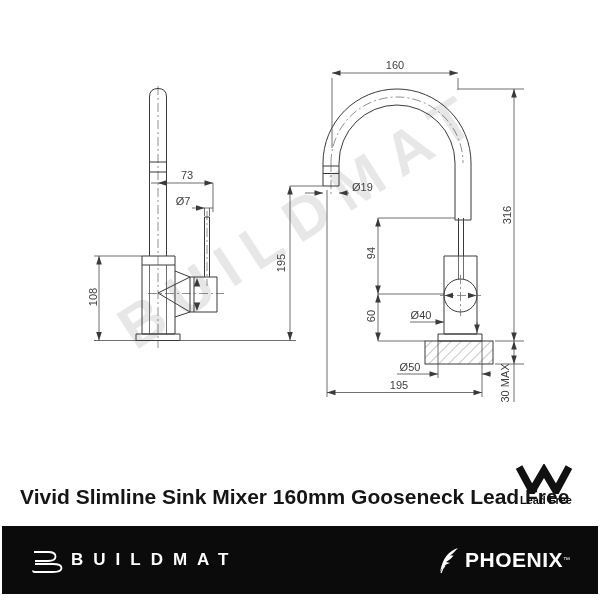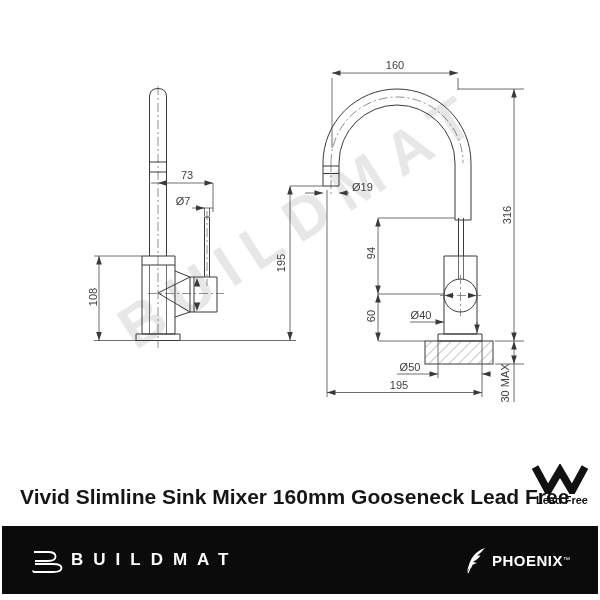--- a/index.html
+++ b/index.html
@@ -7,28 +7,28 @@
          font-family:"Liberation Sans", sans-serif;}
   svg{display:block;}
   .ln{stroke:#3a3a3a;stroke-width:1;fill:none;}
   .thin{stroke:#4a4a4a;stroke-width:0.8;fill:none;}
   .cl{stroke:#606060;stroke-width:0.7;fill:none;stroke-dasharray:9 3 2 3;}
   .ar{fill:#3a3a3a;stroke:none;}
   .dt{font:11px "Liberation Sans",sans-serif;fill:#3f3f3f;}
   .wm{font:bold 60px "Liberation Sans",sans-serif;fill:#000;opacity:0.09;letter-spacing:14px;}
   #title-row{position:absolute;left:20px;top:485px;width:480px;
              font-size:21px;font-weight:bold;color:#151515;white-space:nowrap;}
-  #cert{position:absolute;left:532px;top:464px;width:60px;text-align:center;color:#111;}
+  #cert{position:absolute;left:516px;top:464px;width:60px;text-align:center;color:#111;}
   #cert .cert-label{font-size:11px;font-weight:bold;margin-top:0px;letter-spacing:0px;}
   #footer{position:absolute;left:2px;right:2px;top:526px;height:68px;background:#0b0b0b;
           display:flex;align-items:center;justify-content:space-between;
           padding:0 28px 0 30px;box-sizing:border-box;}
   .brand{display:flex;align-items:center;color:#fff;}
   .bm-word{font-size:17px;font-weight:bold;letter-spacing:10px;margin-left:7px;}
-  .px-word{font-size:15px;font-weight:bold;letter-spacing:0.5px;margin-left:5px;}
+  .px-word{font-size:21px;font-weight:bold;letter-spacing:0.5px;margin-left:5px;}
   .px-tm{font-size:7px;vertical-align:top;line-height:10px;}
 </style>
 </head>
 <body>
 
 <div id="stage">
 
   <svg width="600" height="462" viewBox="0 0 600 462">
     <defs>
       <pattern id="hatch" width="7" height="7" patternUnits="userSpaceOnUse" patternTransform="rotate(45)">

